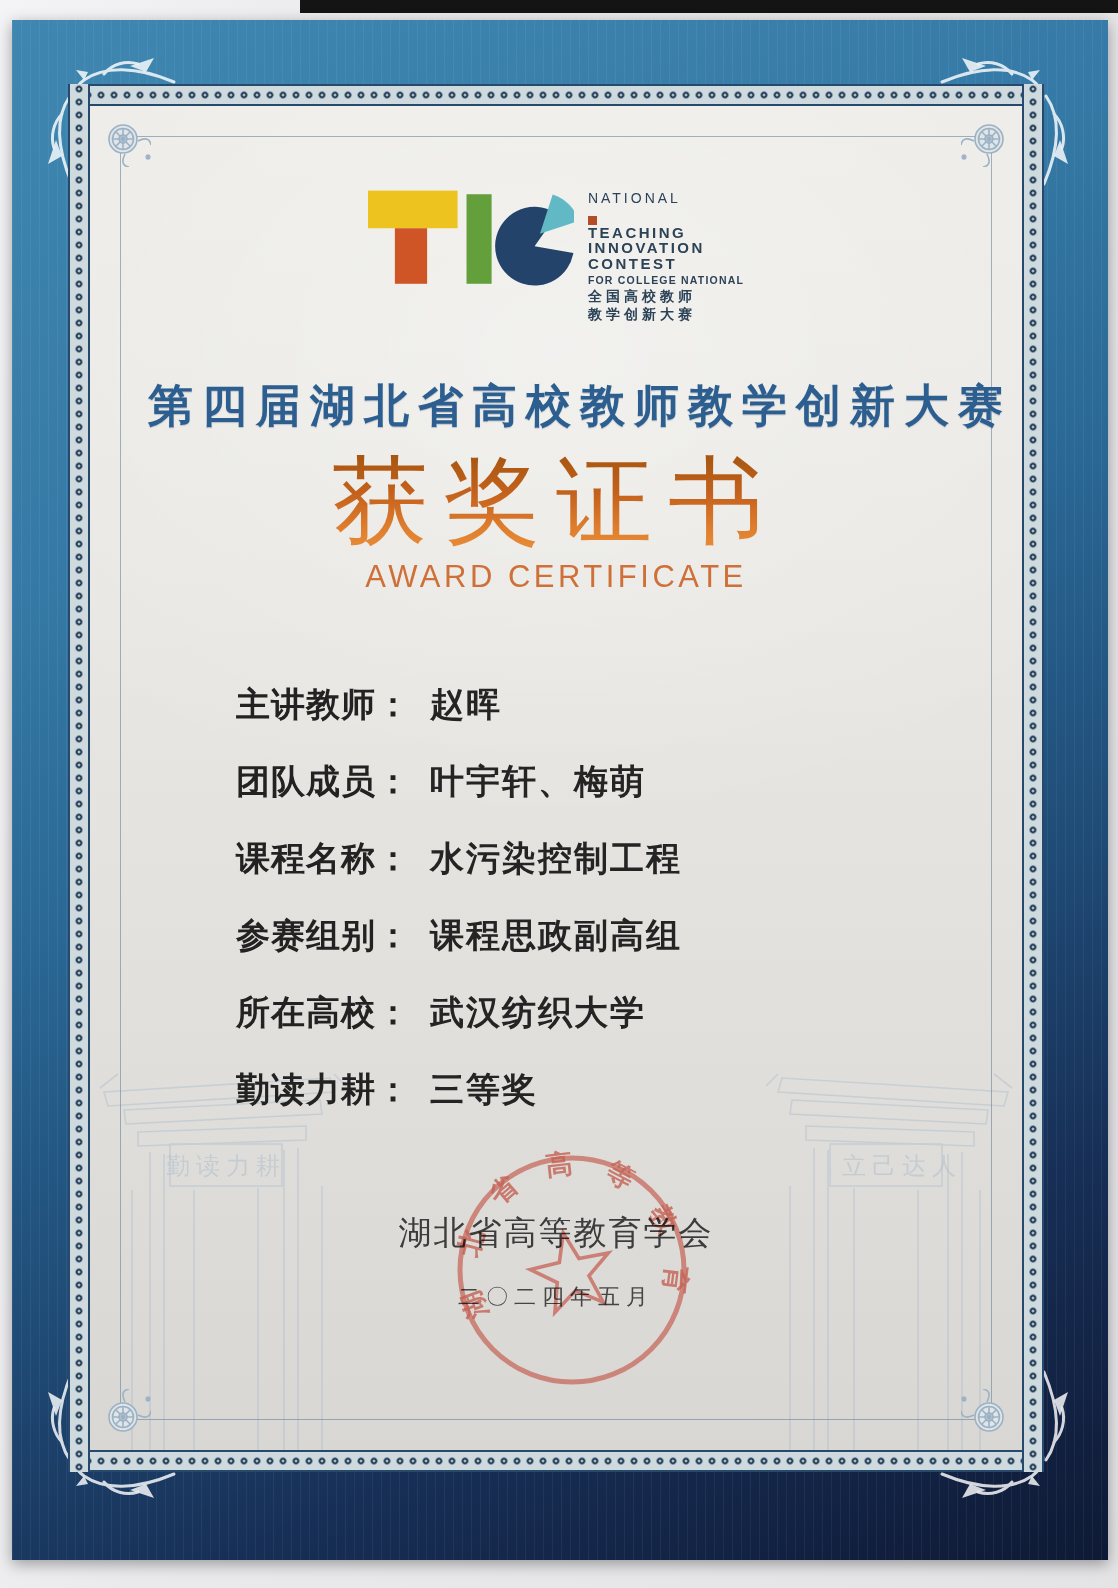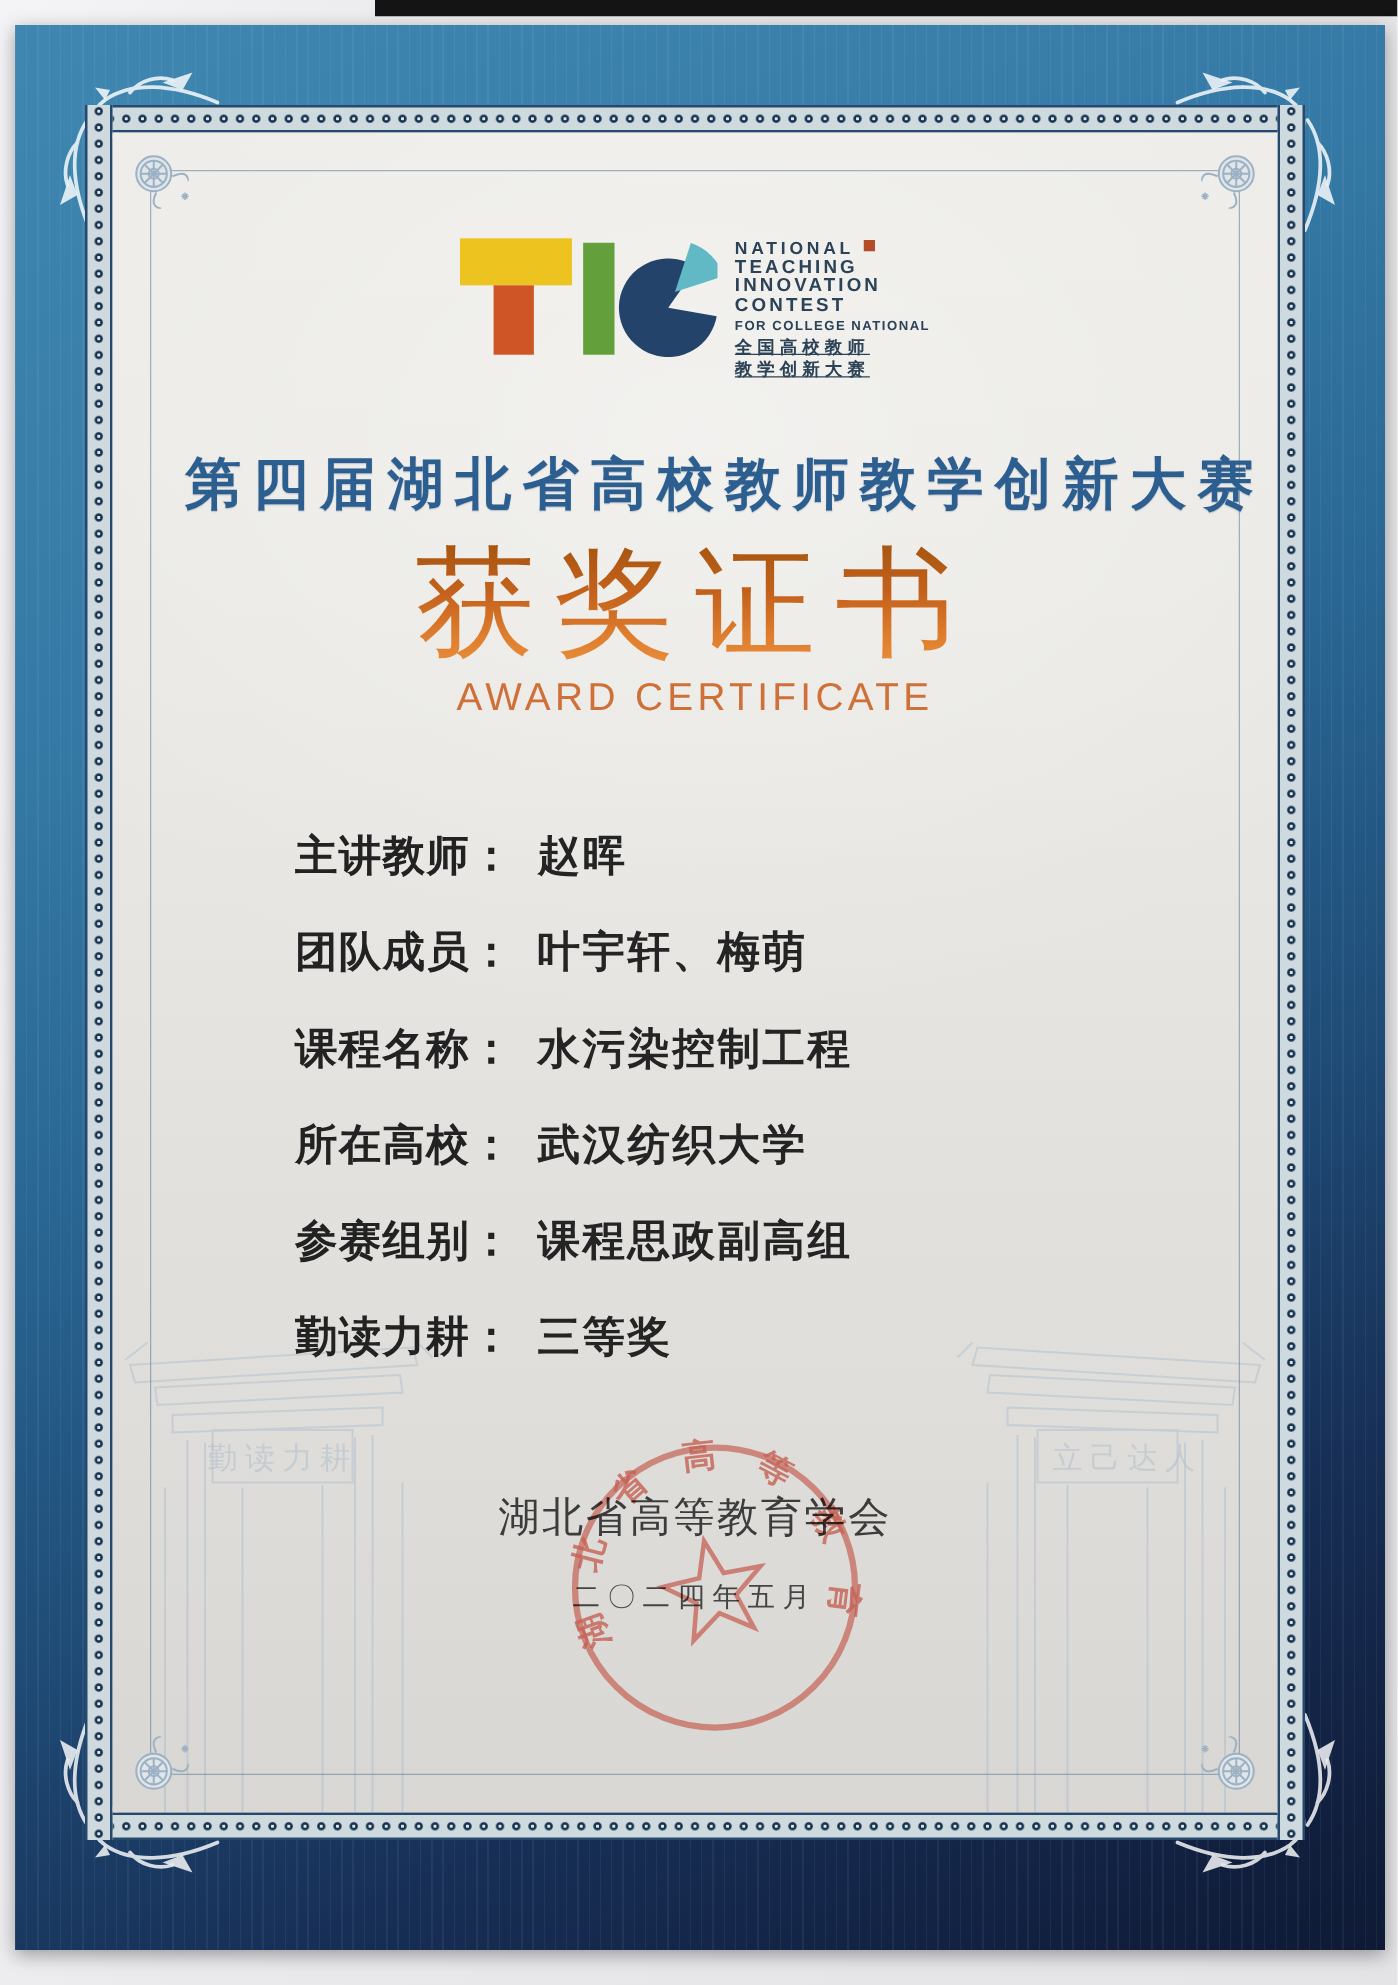--- a/index.html
+++ b/index.html
@@ -61,25 +61,25 @@
   .rosette.br { right:-16px; bottom:-16px; transform:scale(-1,-1); }
   .watermark { position:absolute; bottom:-10px; opacity:.5; }
   .watermark.left  { left:8px; }
   .watermark.right { right:8px; transform:scaleX(-1); }
   .watermark.right text { transform:scaleX(-1); transform-origin:120px 122px; }
   
   .content { position:relative; width:100%; height:100%; text-align:center; z-index:5; }
   .logo-row { display:inline-flex; align-items:flex-start; gap:14px; margin-top:82px; }
   .logo-mark { width:206px; height:102px; }
   .logo-text { text-align:left; color:#2c4257; padding-top:2px; }
-  .lt-line1 { font-size:14px; font-weight:bold; letter-spacing:3px; display:flex; align-items:flex-start; gap:8px; }
+  .lt-line1 { font-size:14px; font-weight:normal; letter-spacing:3px; display:flex; align-items:flex-start; gap:8px;flex-direction:column; }
   .lt-sq { width:9px; height:9px; background:#b44c28; margin-top:2px; }
   .lt-line { font-size:15px; font-weight:bold; letter-spacing:2.5px; line-height:1.02; }
   .lt-sub { font-size:10.5px; font-weight:bold; letter-spacing:1.2px; margin-top:3px; }
-  .lt-cn { font-size:14px; font-weight:bold; letter-spacing:4px; line-height:1.08; margin-top:3px;text-decoration:underline; }
+  .lt-cn { font-size:14px; font-weight:bold; letter-spacing:4px; line-height:1.08; margin-top:3px; }
   .main-title {
     margin-top:54px; font-size:45px; font-weight:800; letter-spacing:9px;
     color:#2c5f90; text-shadow:0 1px 1px rgba(30,60,95,.25);padding-left:48px;
   }
   .award-cn {
     margin-top:16px; font-family:"Liberation Serif", serif; font-weight:400;
     font-size:96px; letter-spacing:16px; line-height:1.05;
     background: linear-gradient(180deg, #a5550f 0%, #c5621d 42%, #e0802f 78%, #e98e3c 100%);
     -webkit-background-clip:text; background-clip:text; color:transparent;
   }
@@ -267,26 +267,26 @@
         </div>
         <div class="field-row">
           <span class="field-label">团队成员：</span>
           <span class="field-value">叶宇轩、梅萌</span>
         </div>
         <div class="field-row">
           <span class="field-label">课程名称：</span>
           <span class="field-value">水污染控制工程</span>
         </div>
         <div class="field-row">
+          <span class="field-label">参赛组别：</span>
+          <span class="field-value">课程思政副高组</span>
+        </div>
+        <div class="field-row">
           <span class="field-label">所在高校：</span>
           <span class="field-value">武汉纺织大学</span>
-        </div>
-        <div class="field-row">
-          <span class="field-label">参赛组别：</span>
-          <span class="field-value">课程思政副高组</span>
         </div>
         <div class="field-row">
           <span class="field-label">勤读力耕：</span>
           <span class="field-value">三等奖</span>
         </div>
       </div>
 
       
       <svg class="seal" viewBox="0 0 240 240">
         <defs>

